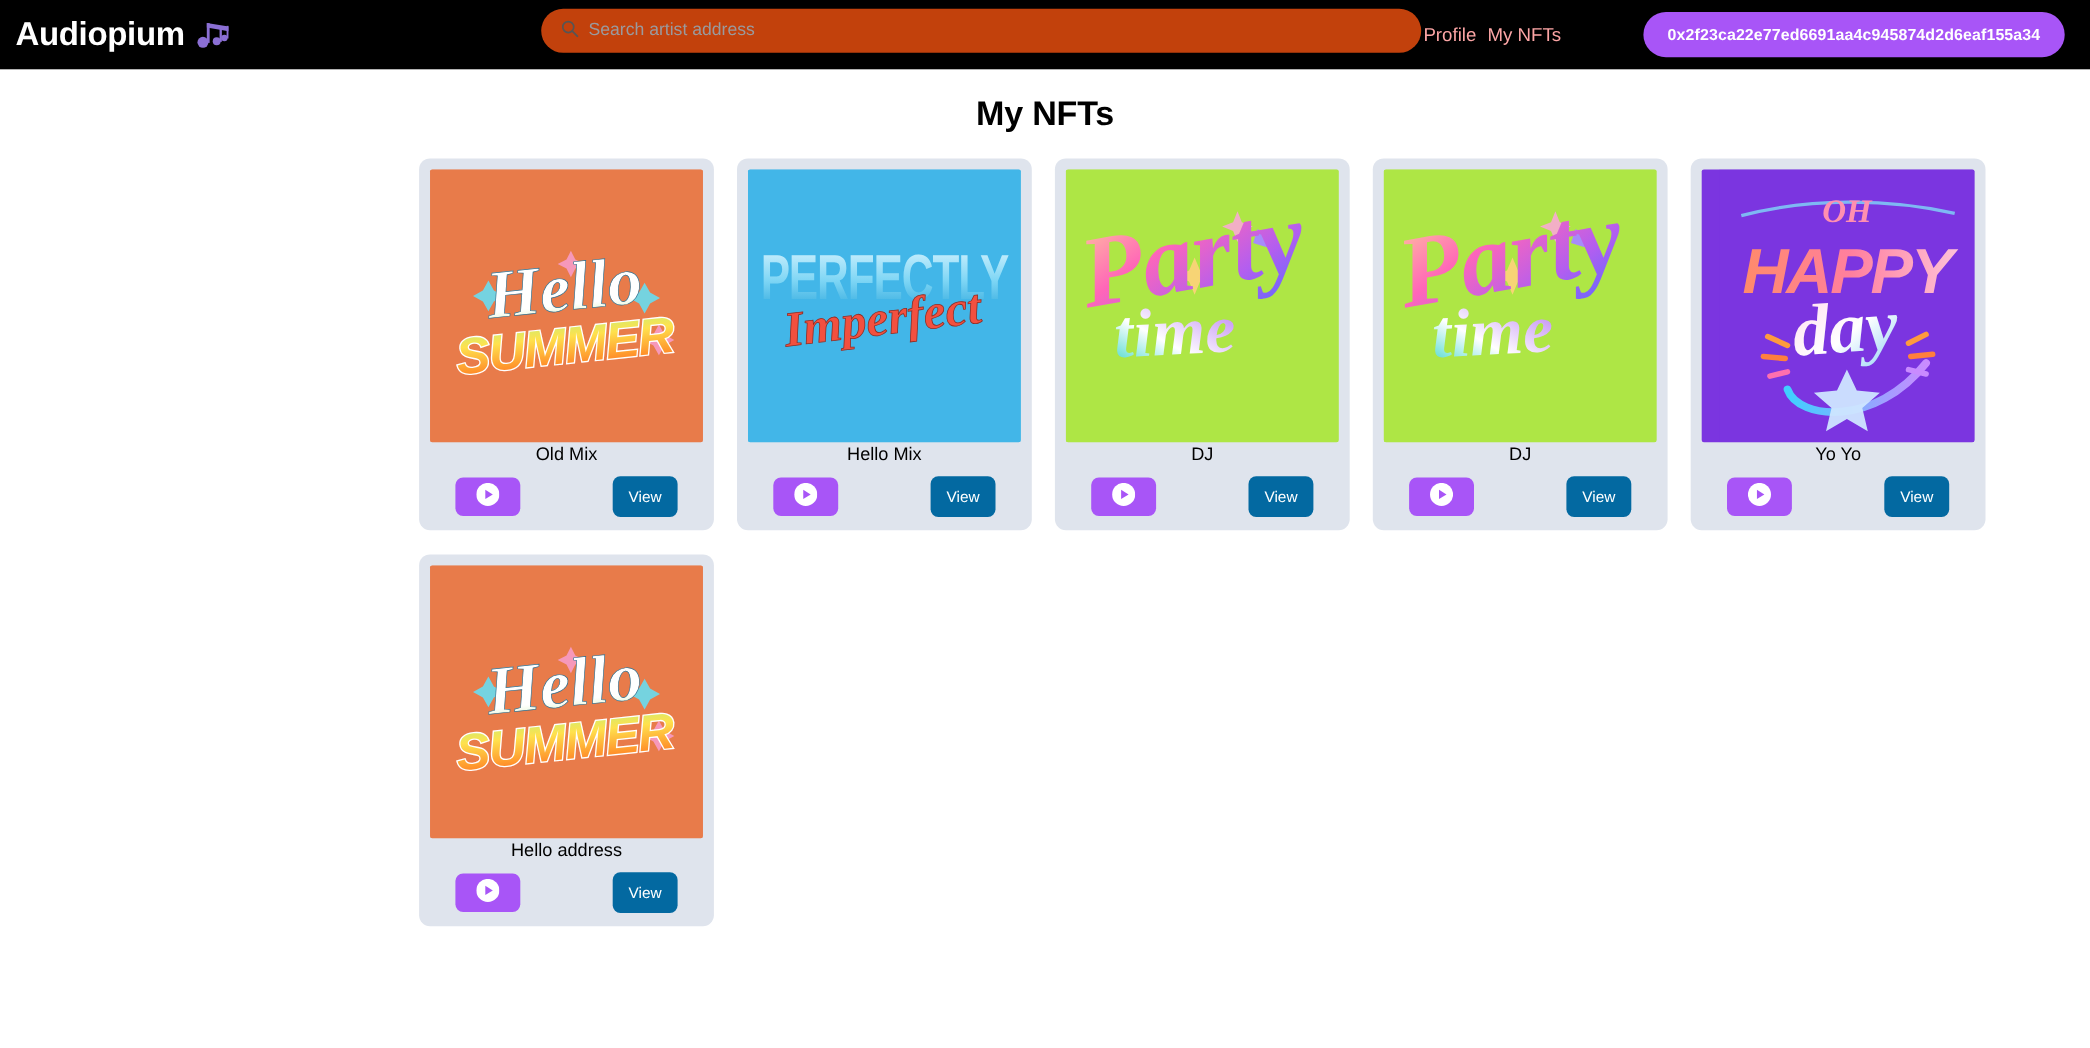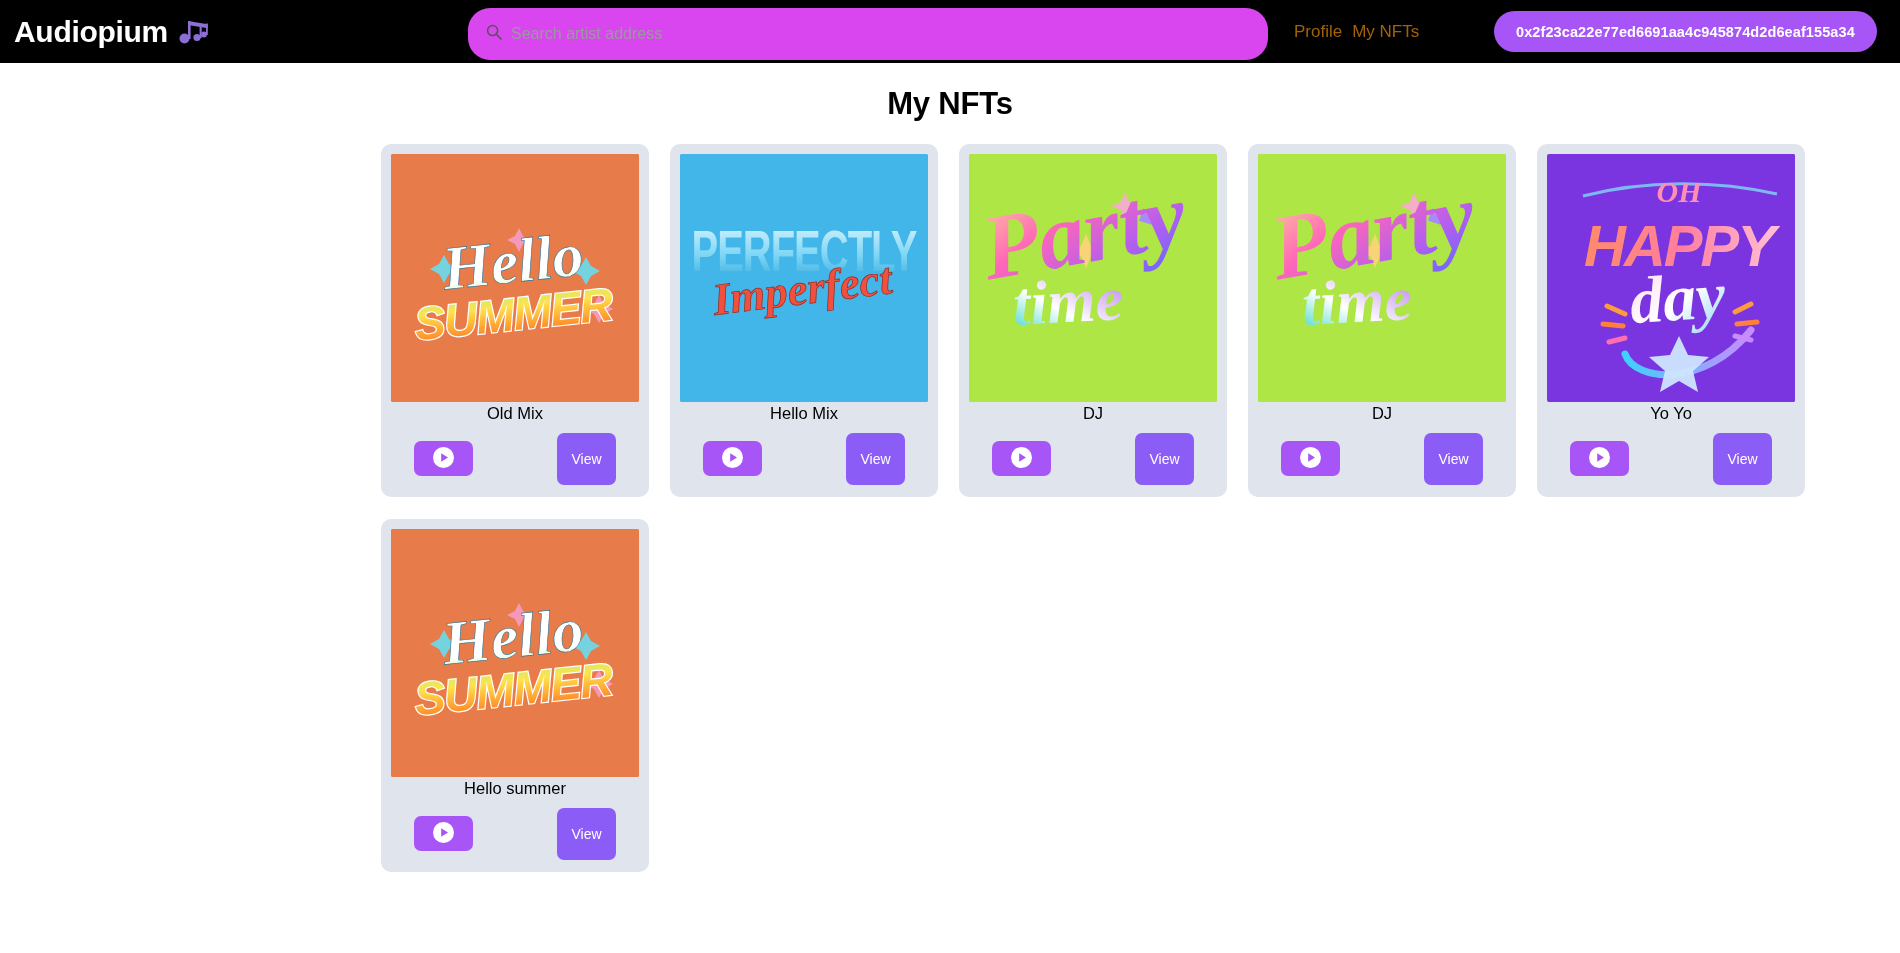--- a/index.html
+++ b/index.html
@@ -32,25 +32,25 @@
     color: #ffffff;
     font-size: 30px;
     font-weight: bold;
     letter-spacing: -0.3px;
     line-height: 1;
   }
   .brand-icon { display: flex; align-items: center; }
 
   .search-wrap {
     position: absolute;
-    left: 468px;
+    left: 492px;
     top: 8px;
     width: 800px;
-    height: 52px;
-    background: #d946ef;
+    height: 40px;
+    background: #c2410c;
     border-radius: 22px;
     display: flex;
     align-items: center;
     padding: 0 18px;
     gap: 9px;
   }
   .search-input {
     border: none;
     outline: none;
     background: transparent;
@@ -66,21 +66,21 @@
   .nav-links {
     position: absolute;
     left: 1294px;
     top: 0;
     height: 63px;
     display: flex;
     align-items: center;
     gap: 10px;
   }
   .nav-link {
-    color: #a16207;
+    color: #fca5a5;
     font-size: 17px;
     text-decoration: none;
     cursor: pointer;
     white-space: nowrap;
   }
 
   .wallet-btn {
     position: absolute;
     left: 1494px;
     top: 11px;
@@ -164,22 +164,22 @@
     border: none;
     border-radius: 7px;
     cursor: pointer;
     display: flex;
     align-items: center;
     justify-content: center;
     padding: 0;
   }
   .view-btn {
     width: 59px;
-    height: 52px;
-    background: #8b5cf6;
+    height: 37px;
+    background: #0369a1;
     border: none;
     border-radius: 7px;
     color: #ffffff;
     font-family: "Liberation Sans", sans-serif;
     font-size: 14px;
     cursor: pointer;
     display: flex;
     align-items: center;
     justify-content: center;
     padding: 11px;
@@ -441,21 +441,21 @@
       <g opacity=".95">
         <path d="M48 110 l5 -9 5 9 9 5 -9 5 -5 9 -5 -9 -9 -5z" fill="#6fd8e8"></path>
         <path d="M190 112 l5 -9 5 9 9 5 -9 5 -5 9 -5 -9 -9 -5z" fill="#6fd8e8"></path>
         <path d="M124 82 l4 -8 4 8 8 4 -8 4 -4 8 -4 -8 -8 -4z" fill="#f79ac0"></path>
         <path d="M203 150 l5 -9 5 9 9 5 -9 5 -5 9 -5 -9 -9 -5z" fill="#f79ac0"></path>
       </g>
       <text x="124" y="128" text-anchor="middle" font-family="Liberation Serif, serif" font-size="62" font-style="italic" font-weight="bold" fill="url(#hsG2)" stroke="#2f6f8f" stroke-width="0.6" transform="rotate(-6 124 128)">Hello</text>
       <text x="124" y="176" text-anchor="middle" font-family="Liberation Sans, sans-serif" font-size="46" font-style="italic" font-weight="bold" fill="url(#hsG)" stroke="#ffffff" stroke-width="2.4" paint-order="stroke" letter-spacing="-1" transform="rotate(-6 124 176)">SUMMER</text>
     </svg>
       </div>
-      <div class="nft-name">Hello summer</div>
+      <div class="nft-name">Hello address</div>
       <div class="card-actions">
         <button class="play-btn">
           <span>
       <svg width="21" height="21" viewBox="0 0 21 21" aria-hidden="true">
         <circle cx="10.5" cy="10.5" r="10.5" fill="#ffffff"></circle>
         <path d="M8.2 6.3 L15 10.5 L8.2 14.7 Z" fill="#a855f7"></path>
       </svg></span>
         </button>
         <button class="view-btn">View</button>
       </div>

